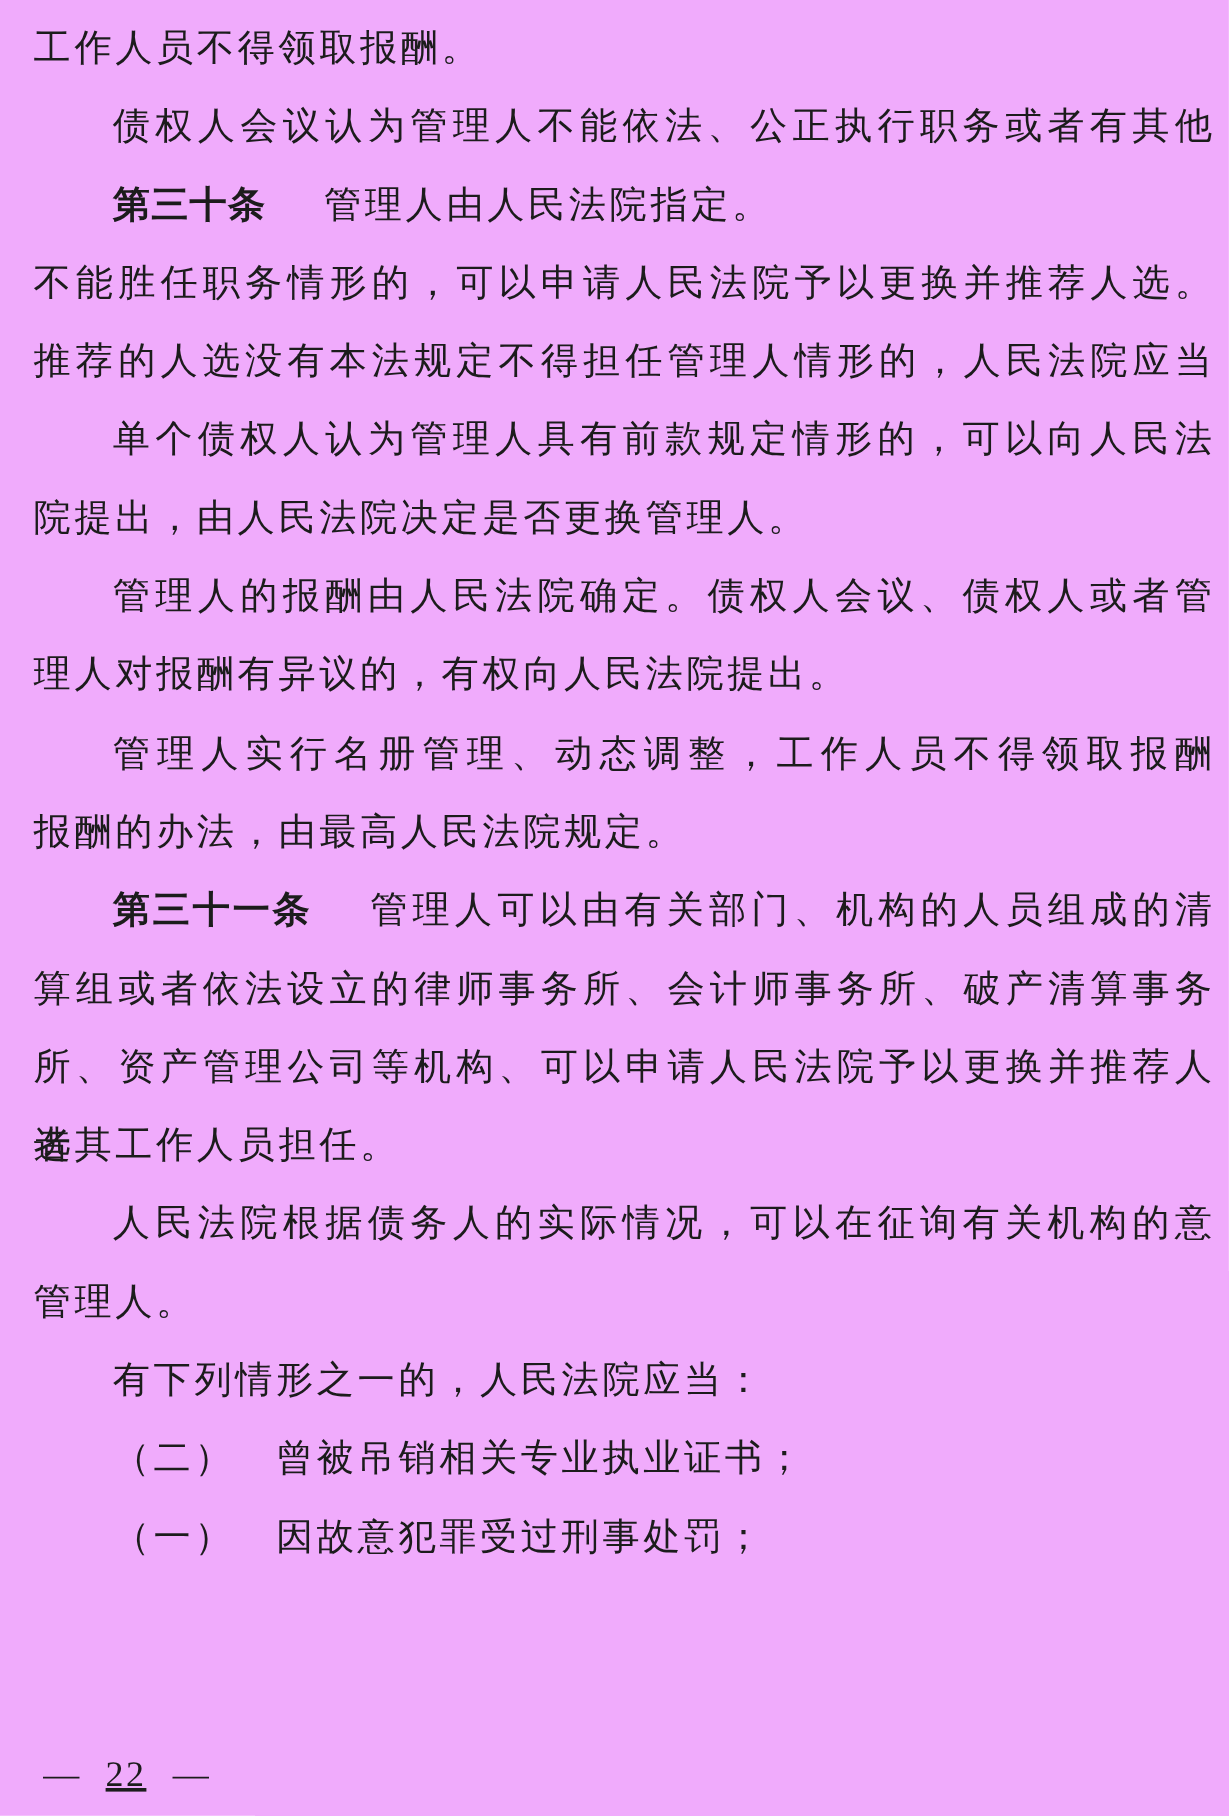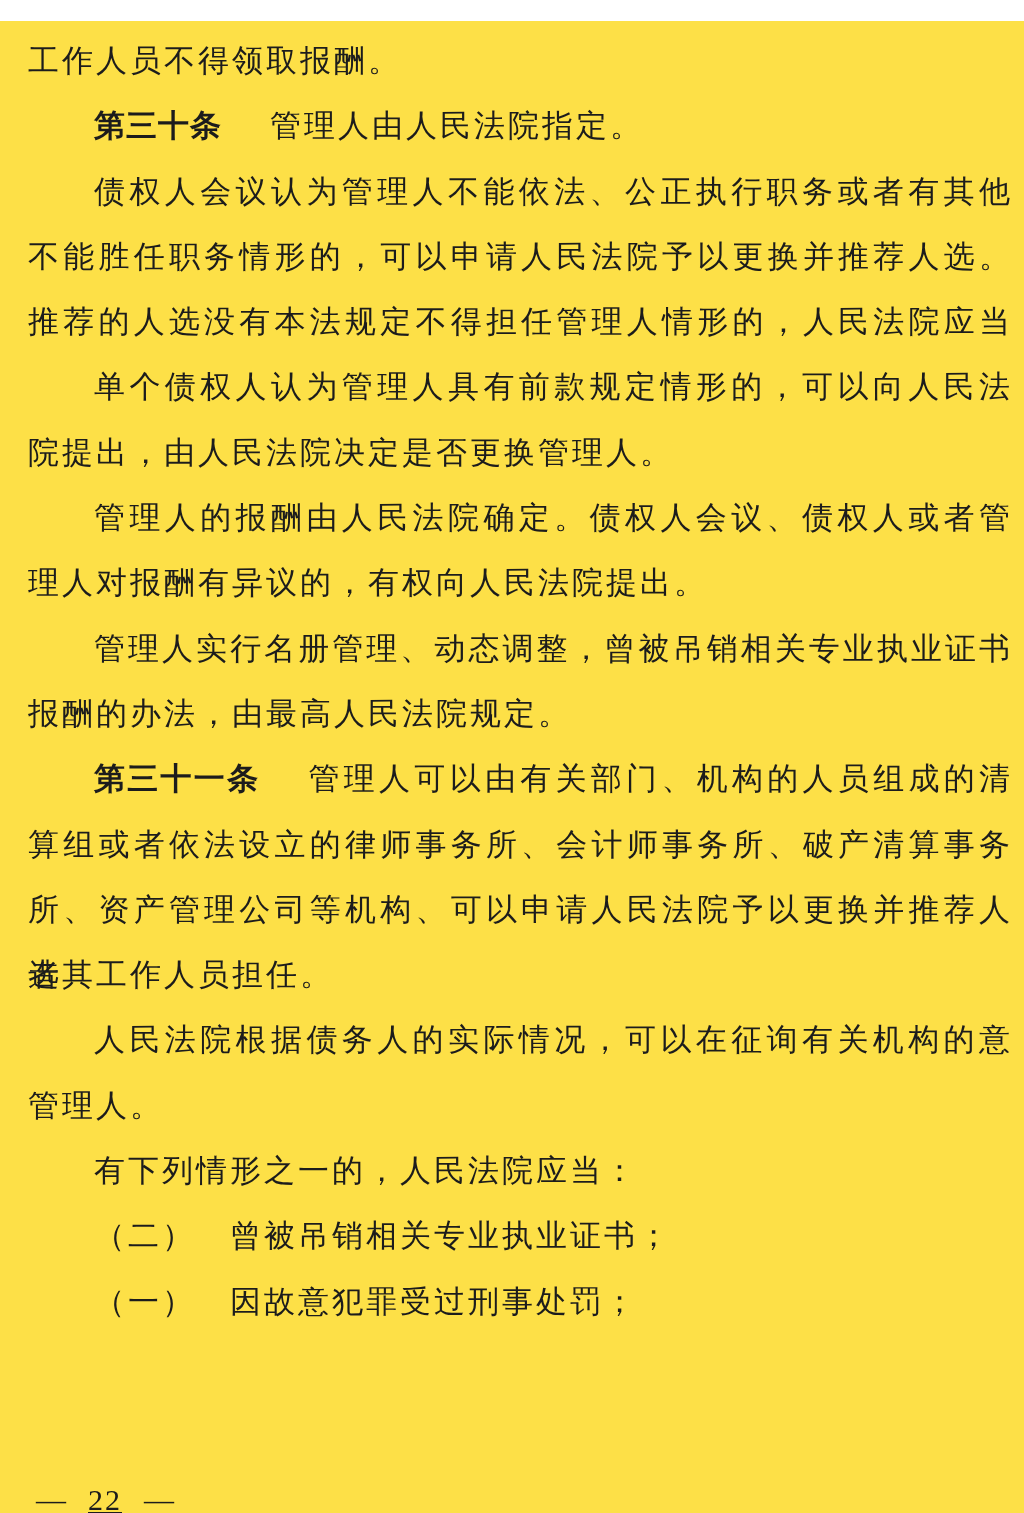--- a/index.html
+++ b/index.html
@@ -9,22 +9,21 @@
     height: 1513px;
     background: #ffffff;
     position: relative;
     overflow: hidden;
     font-family: "Liberation Serif", "DejaVu Serif", serif;
     color: #1c1c1c;
   }
   .page {
     position: absolute;
     inset: 0;
-    background: #fde047;
-    margin-top: 21px;
+    background: #f0abfc;
   }
   .page-body {
     position: absolute;
     left: 28px;
     top: 7px;
     width: 985px;
   }
   .line {
     font-size: 31px;
     height: 65.3px;
@@ -62,33 +61,33 @@
 </style>
 </head>
 <body>
 
 <div class="page">
 
   <div class="page-body">
 
     <div class="line">工作人员不得领取报酬。</div>
 
+    <div class="line indent justify">债权人会议认为管理人不能依法、公正执行职务或者有其他</div>
+
     <div class="line indent"><span class="art">第三十条</span><span>管理人由人民法院指定。</span></div>
-
-    <div class="line indent justify">债权人会议认为管理人不能依法、公正执行职务或者有其他</div>
     <div class="line justify">不能胜任职务情形的，可以申请人民法院予以更换并推荐人选。</div>
     <div class="line justify">推荐的人选没有本法规定不得担任管理人情形的，人民法院应当</div>
 
     <div class="line indent justify">单个债权人认为管理人具有前款规定情形的，可以向人民法</div>
     <div class="line">院提出，由人民法院决定是否更换管理人。</div>
 
     <div class="line indent justify">管理人的报酬由人民法院确定。债权人会议、债权人或者管</div>
     <div class="line">理人对报酬有异议的，有权向人民法院提出。</div>
 
-    <div class="line indent justify">管理人实行名册管理、动态调整，曾被吊销相关专业执业证书</div>
+    <div class="line indent justify">管理人实行名册管理、动态调整，工作人员不得领取报酬</div>
     <div class="line">报酬的办法，由最高人民法院规定。</div>
 
     <div class="line indent justify"><span class="art">第三十一条</span><span>管理人可以由有关部门、机构的人员组成的清</span></div>
 
     <div class="line justify">算组或者依法设立的律师事务所、会计师事务所、破产清算事务</div>
     <div class="line justify">所、资产管理公司等机构、可以申请人民法院予以更换并推荐人选</div>
     <div class="line">者其工作人员担任。</div>
 
     <div class="line indent justify">人民法院根据债务人的实际情况，可以在征询有关机构的意</div>
     <div class="line">管理人。</div>

